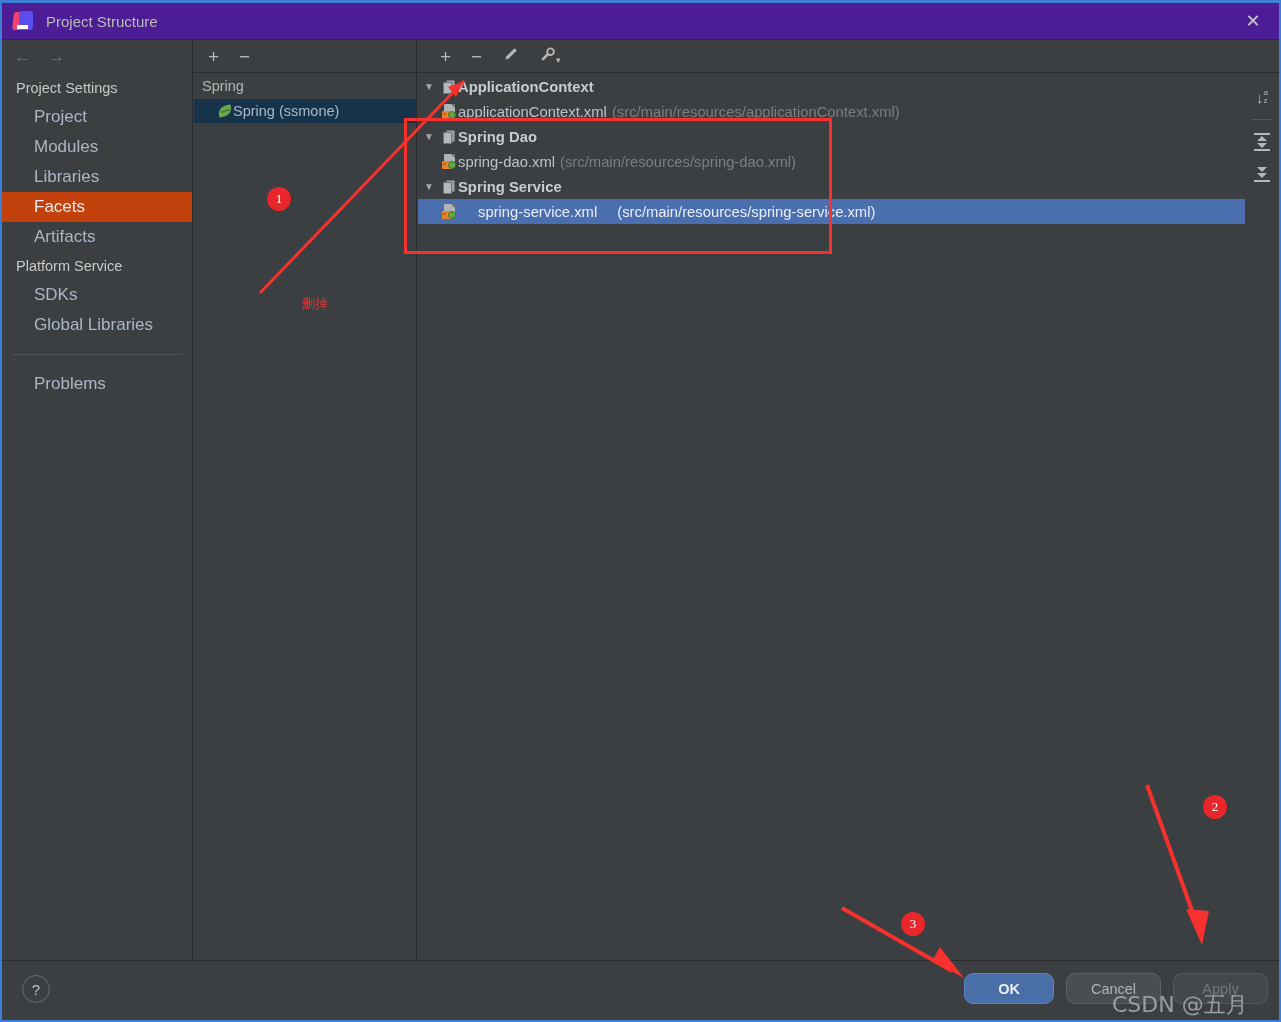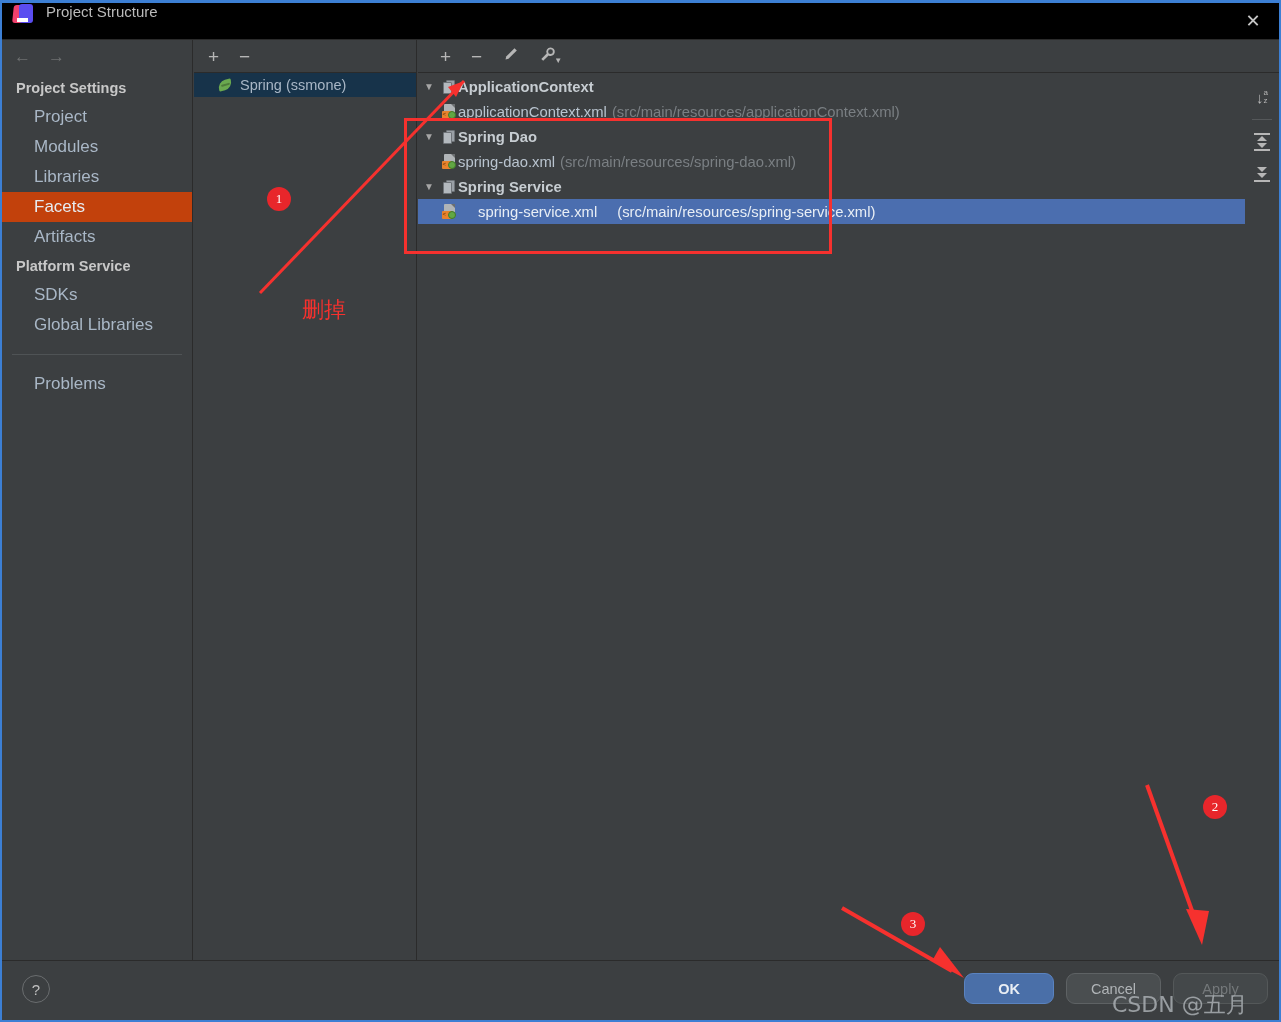--- a/index.html
+++ b/index.html
@@ -14,22 +14,22 @@
     width: 1281px; height: 1022px;
     background: #3c3f41;
     border: 2px solid #3c7fd4;
     border-top-width: 3px;
     overflow: hidden;
   }
 
   
   #titlebar {
     position: absolute; left: 0; top: 0; width: 1277px; height: 36px;
-    background: #000000;
-    display: flex; 
+    background: #4c1d95;
+    display: flex; align-items: center;
   }
   #app-icon { margin-left: 10px; width: 22px; height: 22px; position: relative; }
   #app-icon .sq1 { position:absolute; left:1px; top:2px; width:13px; height:18px; background:#f1416d; border-radius:3px; transform: skewX(-6deg); }
   #app-icon .sq2 { position:absolute; left:7px; top:1px; width:14px; height:19px; background:#5a4df0; border-radius:3px; }
   #app-icon .bar { position:absolute; left:5px; bottom:3px; width:11px; height:4px; background:#fff; }
   #dialog-title {
     margin-left: 12px; color: #bbbbbb; font-size: 15px;
   }
   #close-btn {
     position: absolute; right: 4px; top: 2px;
@@ -41,21 +41,21 @@
 
   
   #sidebar {
     position: absolute; left: 0; top: 37px; width: 191px; bottom: 60px;
     background: #3c3f41;
     border-right: 1px solid #2b2b2b;
   }
   #nav-arrows { height: 34px; display: flex; align-items: center; padding-left: 12px; gap: 17px; }
   .nav-arrow { color: #6e7071; font-size: 17px; cursor: pointer; user-select: none; }
   .side-group-hdr {
-    color: #c8c8c8; font-size: 14.5px; font-weight: bold;
+    color: #c8c8c8; font-size: 14.5px; font-weight: normal;
     padding: 6px 0 6px 14px;
   }
   .side-item {
     color: #a9b7c6; font-size: 17px;
     padding: 5px 0 5px 32px;
     cursor: pointer;
   }
   .side-item.selected { background: #c2410c; color: #e6ecf2; }
   #side-divider { height: 1px; background: #4f5355; margin: 14px 10px 14px 10px; }
 
@@ -63,21 +63,21 @@
   #facets-panel {
     position: absolute; left: 192px; top: 37px; width: 223px; bottom: 60px;
     background: #3c3f41;
     border-right: 1px solid #2b2b2b;
   }
   #facets-toolbar { height: 33px; display: flex; align-items: center; padding-left: 14px; gap: 20px;
     border-bottom: 1px solid #2b2b2b; }
   .tb-glyph { color: #b6b6b6; font-size: 19px; line-height: 1; cursor: pointer; user-select: none; }
   .facet-group { color: #b5b5b5; font-size: 14.5px; padding: 5px 0 5px 8px; }
   .facet-row {
-    display: flex; align-items: center; gap: 7px;
+    display: flex; align-items: center; 
     padding: 4px 0 4px 24px; font-size: 14.5px; color: #a9b7c6; cursor: pointer;
   }
   .facet-row.selected { background: #17334a; }
   .leaf-icon { width: 15px; height: 13px; position: relative; flex: none; }
   .leaf-icon i {
     position: absolute; left: 0; top: 1px; width: 14px; height: 10px;
     background: #6aa84f; border-radius: 10px 2px 10px 2px; transform: rotate(-16deg);
   }
   .leaf-icon i:after {
     content: ""; position: absolute; left: 3px; top: 4px; width: 9px; height: 1.5px;
@@ -160,21 +160,21 @@
     background: #e8262b; color: #fff; font-size: 13px;
     display: flex; align-items: center; justify-content: center;
     font-family: "Liberation Serif", serif;
   }
   #red-rect {
     position: absolute; left: 402px; top: 115px; width: 428px; height: 136px;
     border: 3px solid #f6312e;
   }
   #cn-note {
     position: absolute; left: 300px; top: 292px;
-    color: #f6312e; font-size: 22px;
+    color: #f6312e; font-size: 13px;
     font-family: "DejaVu Sans", sans-serif;
   }
   #watermark {
     position: absolute; left: 1110px; top: 987px;
     color: #a9aeb2; font-size: 22px; opacity: .85;
     font-family: "DejaVu Sans", sans-serif;
   }
 </style>
 </head>
 <body>
@@ -211,20 +211,21 @@
 
     <div id="side-divider"></div>
     <div class="side-item">Problems</div>
   </div>
 
   <div id="facets-panel">
     <div id="facets-toolbar">
       <span class="tb-glyph">+</span>
       <span class="tb-glyph">−</span>
     </div>
+    <div class="facet-group">Spring</div>
     <div class="facet-row selected">
       <span class="leaf-icon">
           <i></i>
         </span>
       <span>Spring (ssmone)</span>
     </div>
   </div>
 
   <div id="tree-panel">
     <div id="tree-toolbar">

